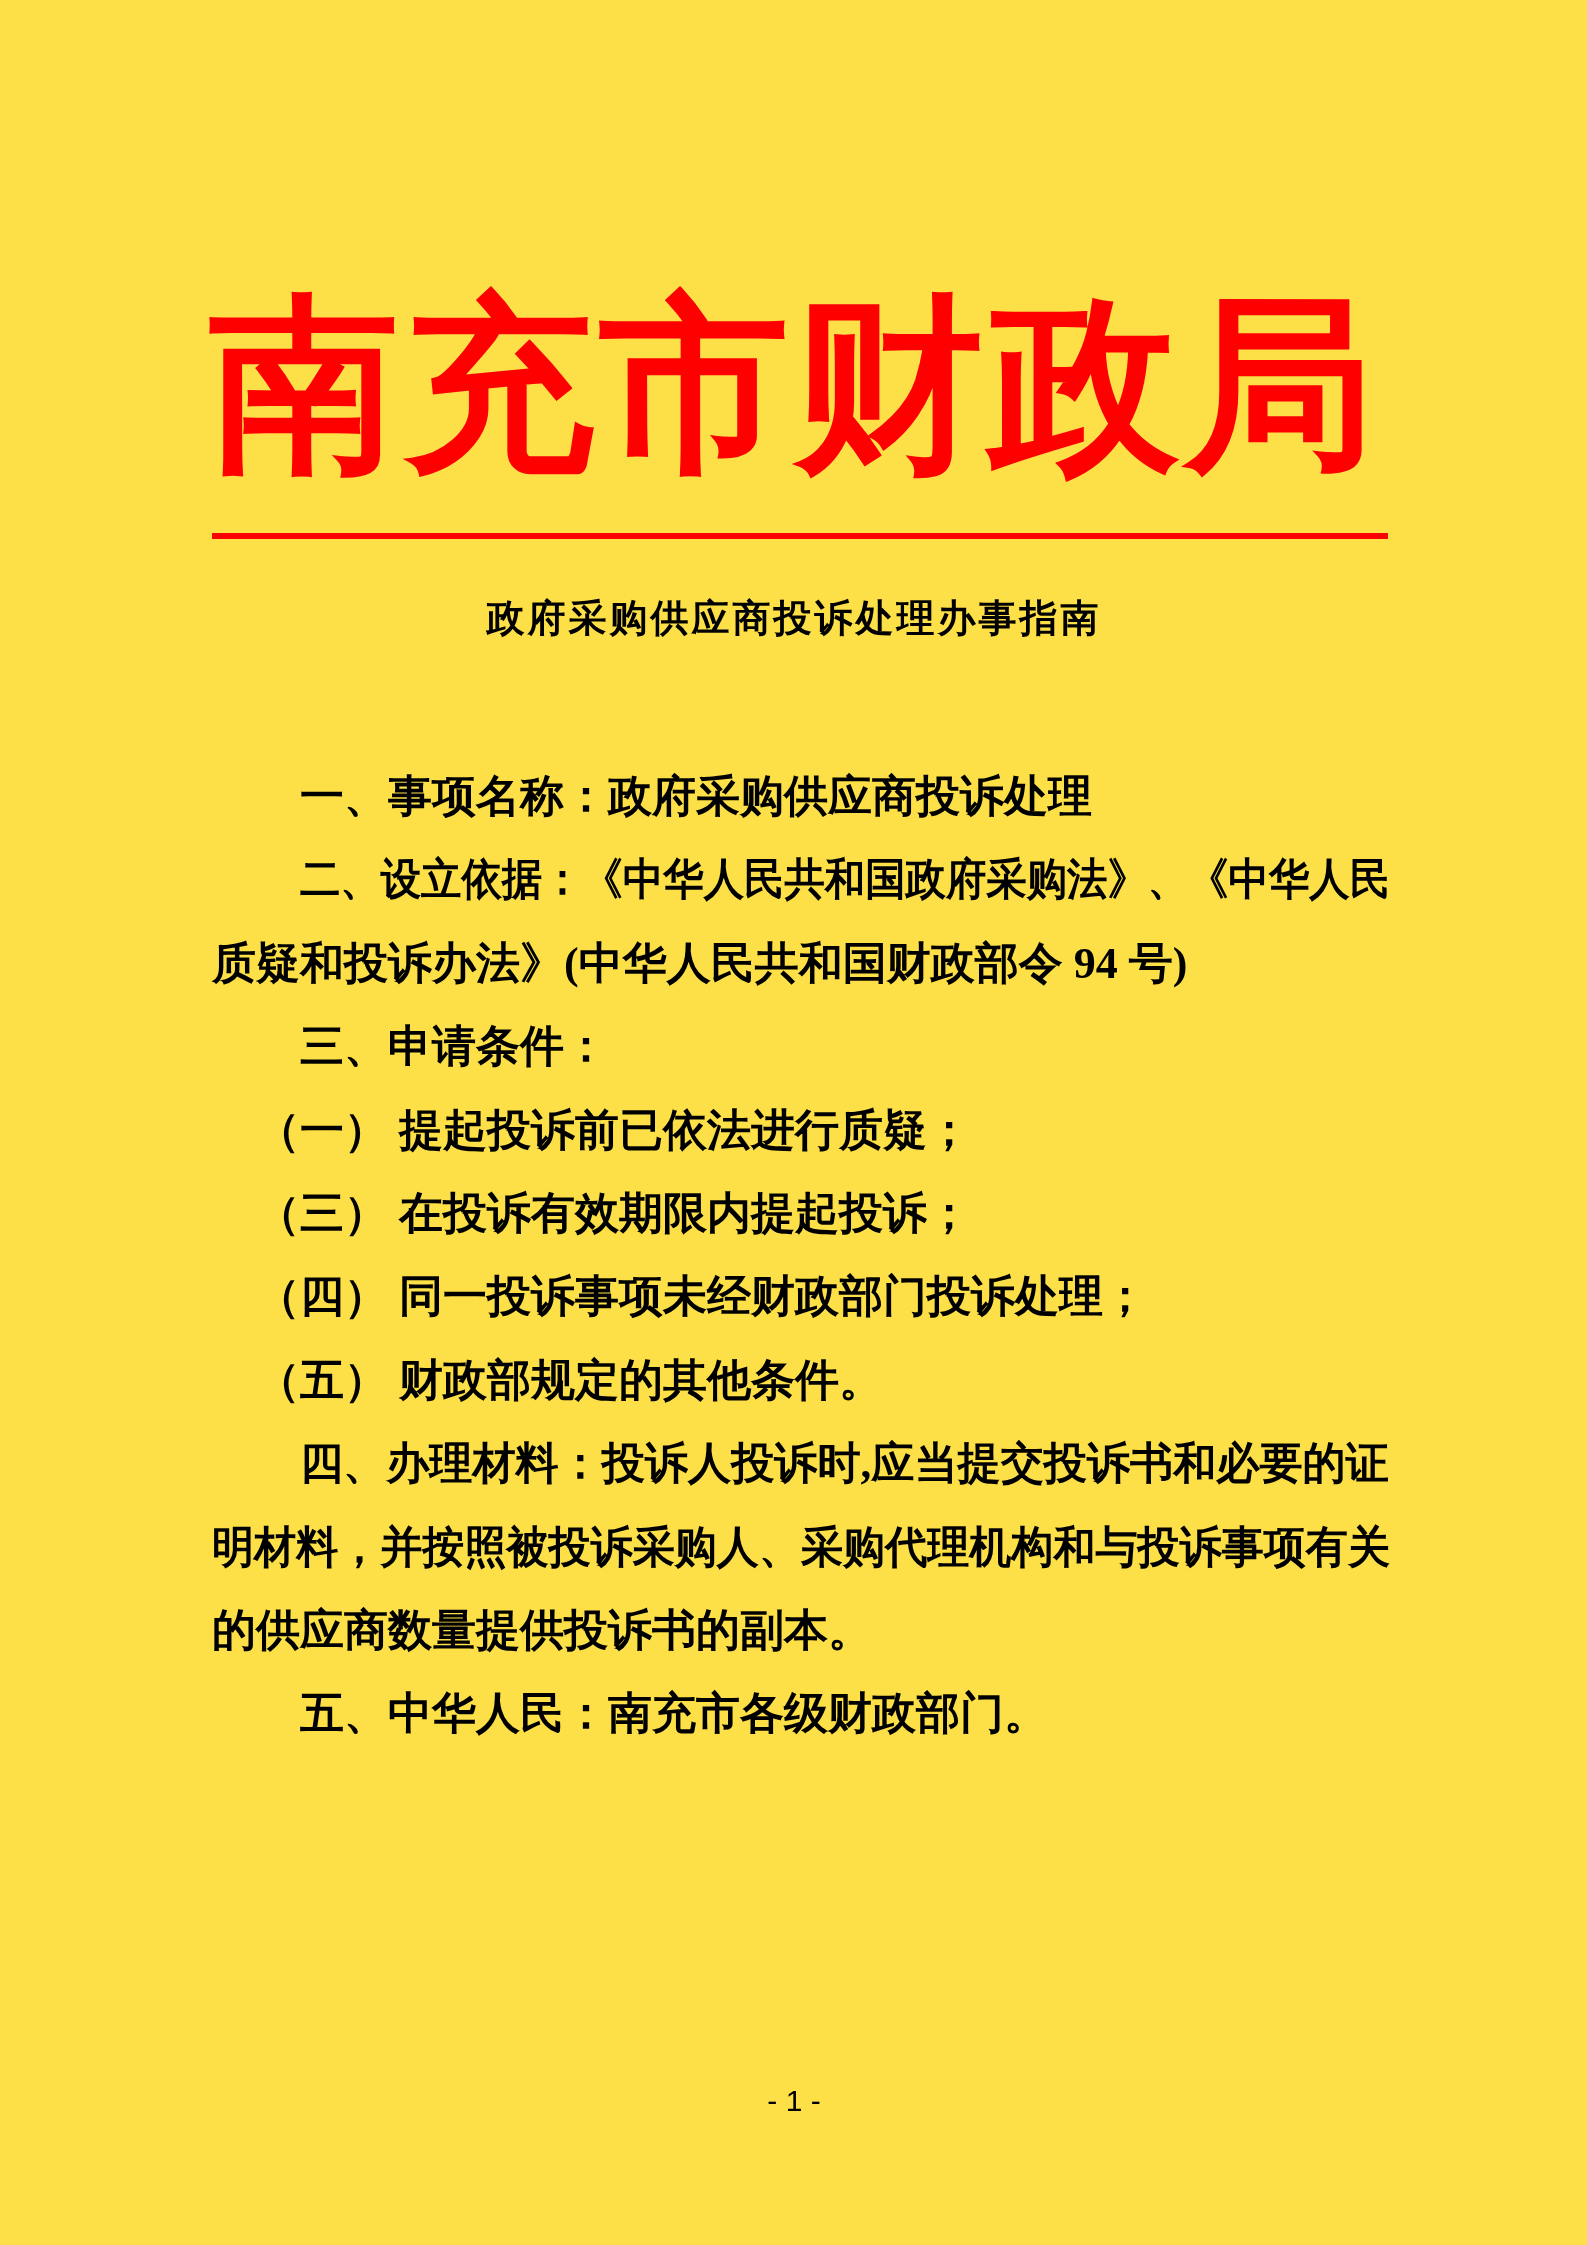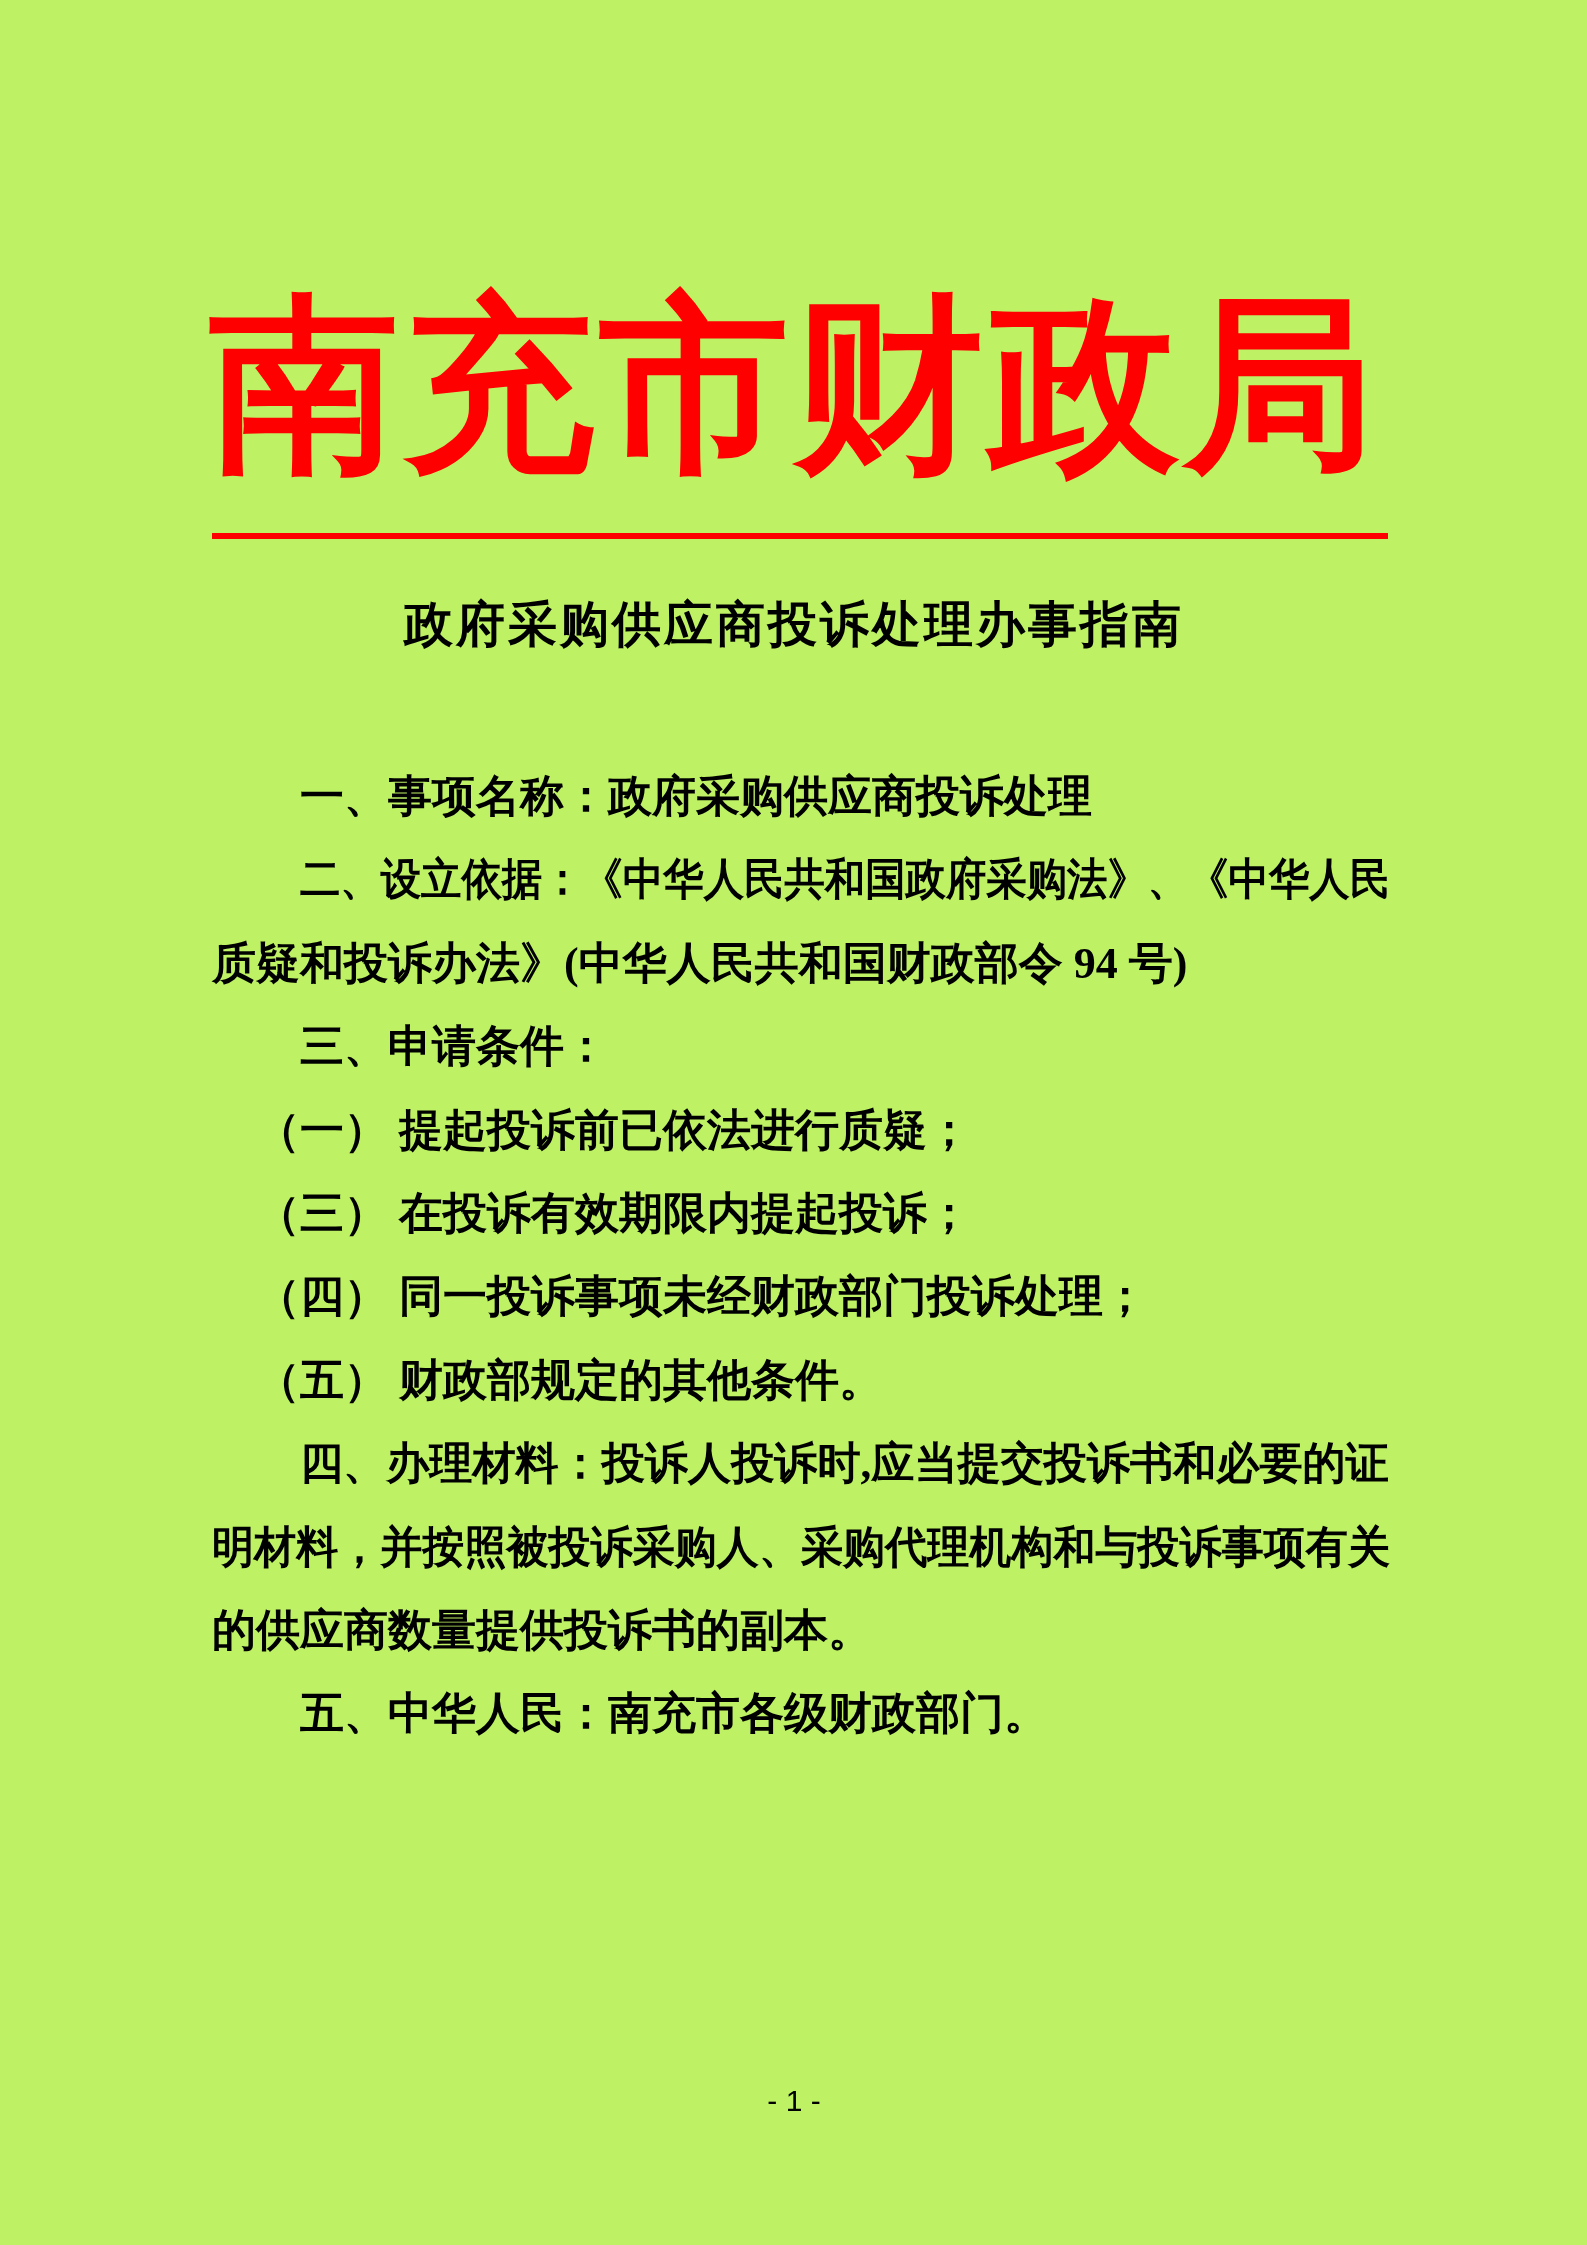--- a/index.html
+++ b/index.html
@@ -1,21 +1,21 @@
 <!DOCTYPE html>
 <html lang="zh" style="--accent: #fe0000;"><head>
 <meta charset="utf-8">
 <style>
   html,body{margin:0;padding:0;background:#e8e8e8;}
   .page{
     position:relative;
     width:1587px;
     height:2245px;
     margin:0 auto;
-    background:#bef264;
+    background:#fde047;
     overflow:hidden;
     color:#000;
   }
   
   .agency{
     position:absolute;
     left:205px;
     top:292px;
     width:1178px;
     font-family:"Liberation Serif","DejaVu Serif",serif;
@@ -37,21 +37,21 @@
     background:var(--accent,#fe0000);
   }
   
   .doc-title{
     position:absolute;
     left:205px;
     top:596px;
     width:1178px;
     font-family:"Liberation Serif","DejaVu Serif",serif;
     font-weight:bold;
-    font-size:49px;
+    font-size:38px;
     line-height:1.2;
     letter-spacing:3px;
     text-align:center;
     white-space:nowrap;
   }
   
   .body-block{
     position:absolute;
     left:212px;
     top:755px;

